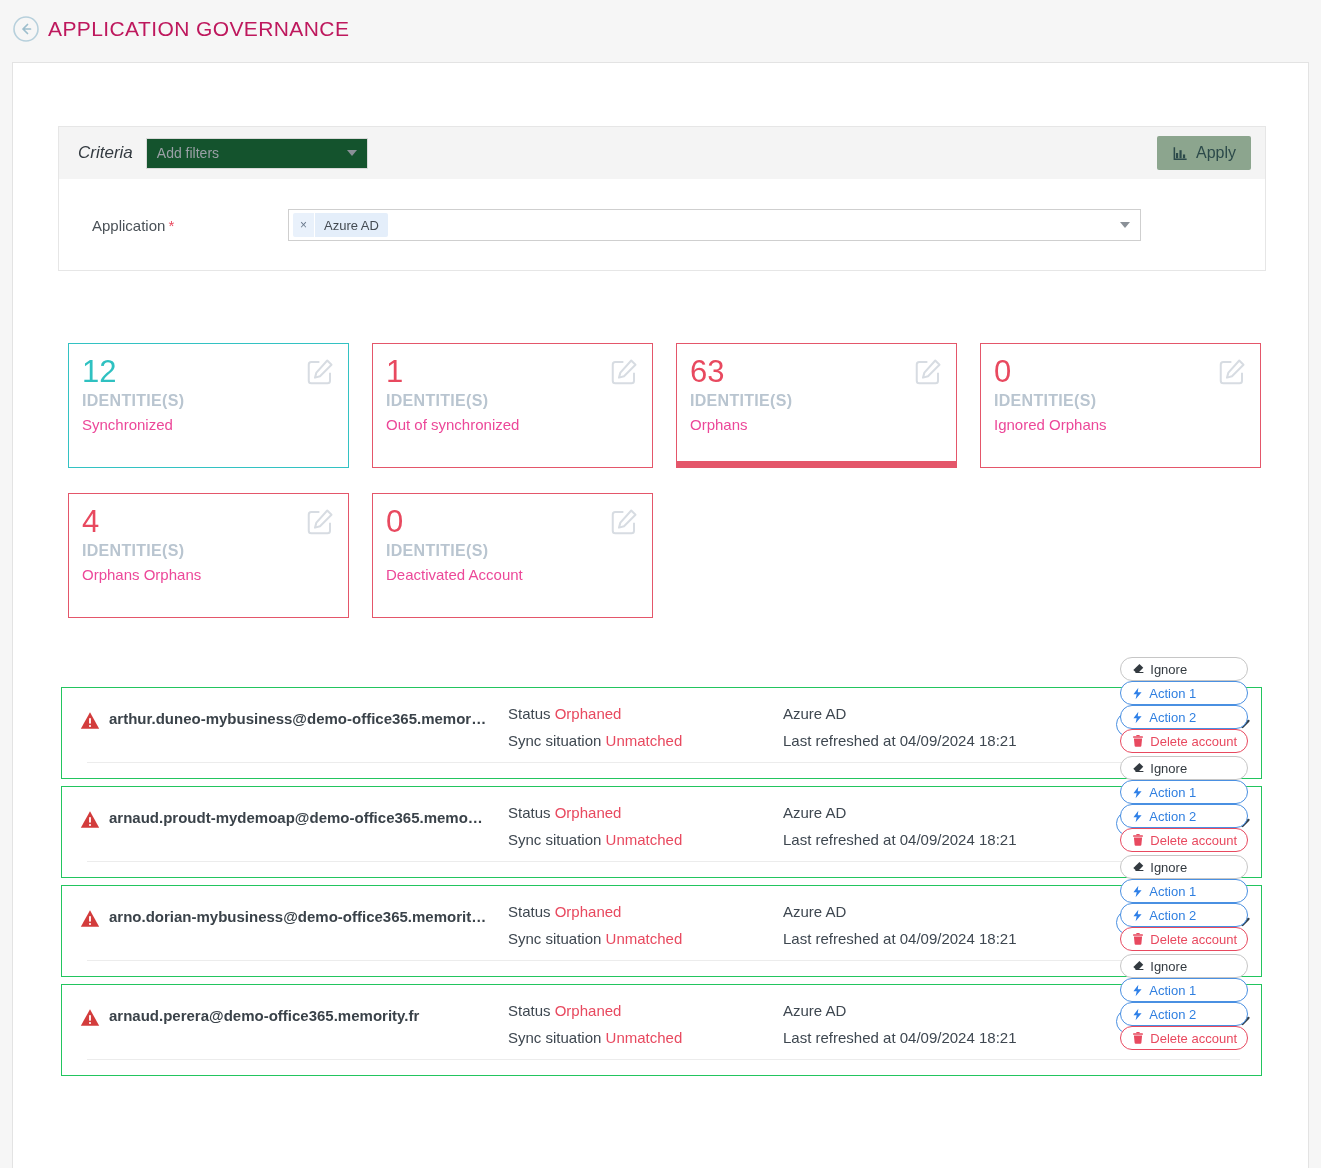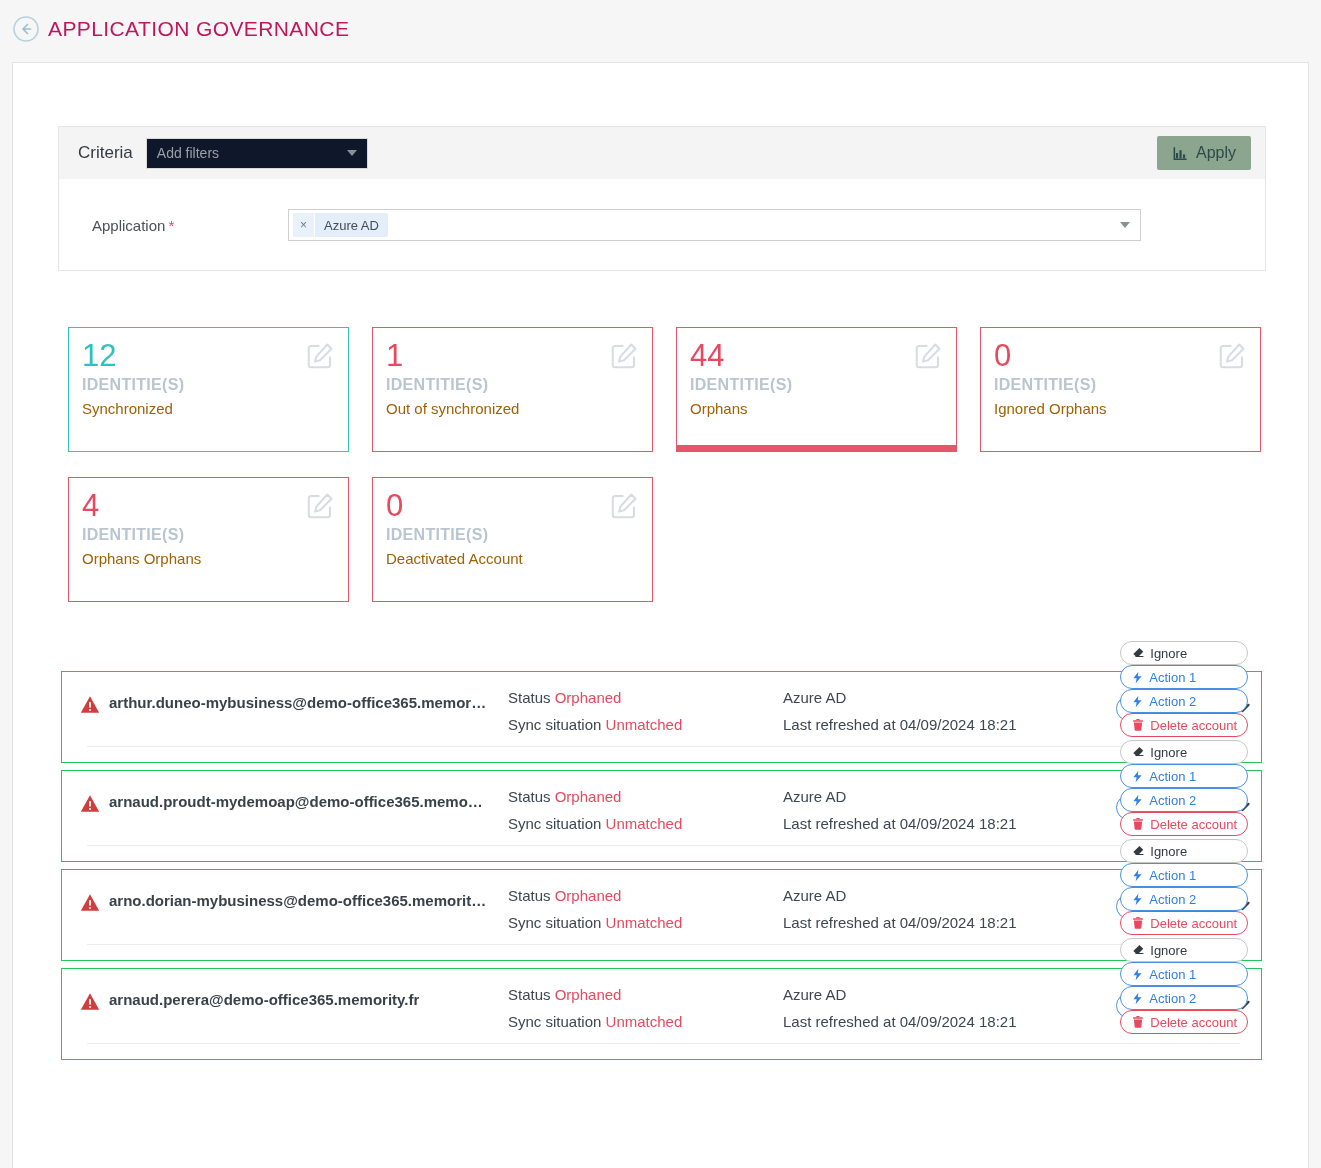--- a/index.html
+++ b/index.html
@@ -23,23 +23,23 @@
   .panel {
     position:absolute; left:12px; top:62px; width:1297px; height:1140px;
     background:#fff; border:1px solid #e3e3e3;
   }
 
   
   .criteria-box { margin:63px 42px 0 45px; border:1px solid #e6e6e6; background:#fff; }
   .criteria-band {
     height:52px; background:#f4f4f4; display:flex; align-items:center; padding:0 14px 0 19px;
   }
-  .criteria-label { font-size:17px; color:#333a40; margin-right:13px; }
+  .criteria-label { font-size:17px; color:#333a40; margin-right:13px;font-style:italic; }
   .filter-select {
-    width:222px; height:31px; background:#0f172a; border:1px solid #d9d9d9;
+    width:222px; height:31px; background:#14532d; border:1px solid #d9d9d9;
     display:flex; align-items:center; padding:8px 10px; cursor:pointer;
   }
   .filter-placeholder { font-size:14px; color:#9aa0a6; flex:1; }
   .caret {
     width:0; height:0; border-left:5px solid transparent; border-right:5px solid transparent;
     border-top:6px solid #8a9097; flex:0 0 auto;
   }
   .apply-btn {
     margin-left:auto; height:34px; padding:4px 15px; border:none; cursor:pointer;
     background:#8ca58e; color:#2c4a4a; font-size:16px; font-family:inherit;
@@ -55,34 +55,34 @@
   .tag { display:flex; align-items:stretch; height:24px; font-size:13px; border-radius:2px; overflow:hidden; }
   .tag-x {
     background:#e9f1fb; border:none; border-right:1px solid #fff; width:22px; cursor:pointer;
     color:#6b7a8d; font-size:12px; line-height:22px;
   }
   .tag-text { background:#e4eefa; display:flex; align-items:center; padding:0 9px; color:#444b52; }
   .app-select .caret { margin-left:auto; }
 
   
   .stats-grid {
-    margin:56px 0 0 55px; width:1194px;
+    margin:72px 0 0 55px; width:1194px;
     display:grid; grid-template-columns:repeat(4, 281px); gap:25px 23px;
   }
   .stat-card {
     position:relative; height:125px; background:#fff; border:1px solid; padding:10px 13px; cursor:pointer;
   }
   .accent-red  { border-color:#e4566a; }
   .accent-teal { border-color:#33c2c3; }
   .accent-red  .stat-count { color:#e8495f; }
   .accent-teal .stat-count { color:#2fc1c1; }
   .stat-card.selected { box-shadow: inset 0 -6px 0 0 #e4566a; }
   .stat-count { font-size:31px; font-weight:400; line-height:1.15; }
   .stat-unit { font-size:16px; font-weight:bold; color:#b9c5d0; letter-spacing:.3px; margin-top:2px; }
-  .stat-name { font-size:15px; color:#a16207; margin-top:6px; }
+  .stat-name { font-size:15px; color:#ec4899; margin-top:6px; }
   .edit-icon { position:absolute; top:13px; right:13px; width:30px; height:30px; }
 
   
   .accounts-list { margin:69px 0 0 48px; width:1201px; }
   .account-row {
     position:relative; background:#fff; border:1px solid #22c55e;
     height:92px; margin-bottom:7px;
   }
   .row-top { display:flex; align-items:flex-start; padding:12px 16px 0 18px; }
   .warn-icon { width:20px; height:19px; flex:0 0 auto; margin-top:11px; }
@@ -176,21 +176,21 @@
     <div class="stat-name">Out of synchronized</div>
     <span class="edit-icon">
       <svg viewBox="0 0 24 24" width="30" height="30">
         <path d="M20 12.5 V19 a2 2 0 0 1 -2 2 H5 a2 2 0 0 1 -2 -2 V6 a2 2 0 0 1 2 -2 h6.5" fill="none" stroke="#d7dce2" stroke-width="1.6"></path>
         <path d="M17.8 2.8 L21.2 6.2 L12 15.4 L8 16.5 L9.1 12.5 Z" fill="#fff" stroke="#d7dce2" stroke-width="1.6" stroke-linejoin="round"></path>
       </svg>
     </span>
   </div>
 
   <div class="stat-card accent-red selected">
-    <div class="stat-count">44</div>
+    <div class="stat-count">63</div>
     <div class="stat-unit">IDENTITIE(S)</div>
     <div class="stat-name">Orphans</div>
     <span class="edit-icon">
       <svg viewBox="0 0 24 24" width="30" height="30">
         <path d="M20 12.5 V19 a2 2 0 0 1 -2 2 H5 a2 2 0 0 1 -2 -2 V6 a2 2 0 0 1 2 -2 h6.5" fill="none" stroke="#d7dce2" stroke-width="1.6"></path>
         <path d="M17.8 2.8 L21.2 6.2 L12 15.4 L8 16.5 L9.1 12.5 Z" fill="#fff" stroke="#d7dce2" stroke-width="1.6" stroke-linejoin="round"></path>
       </svg>
     </span>
   </div>
 

